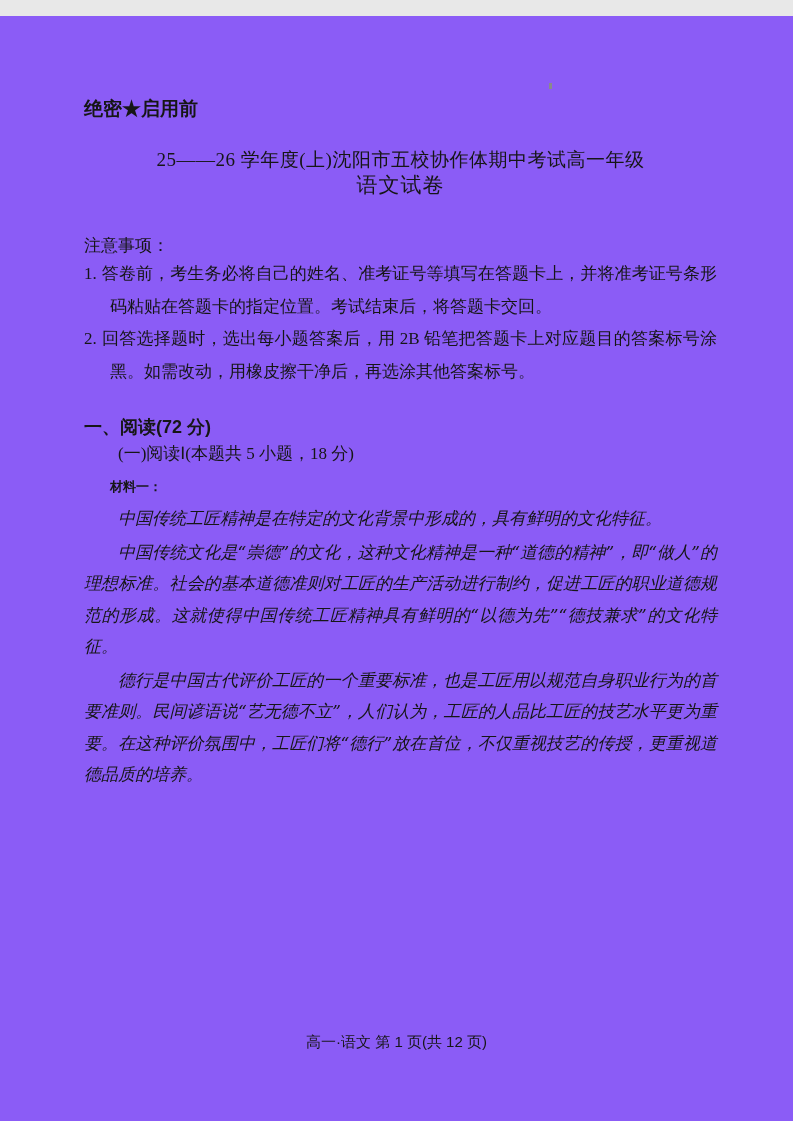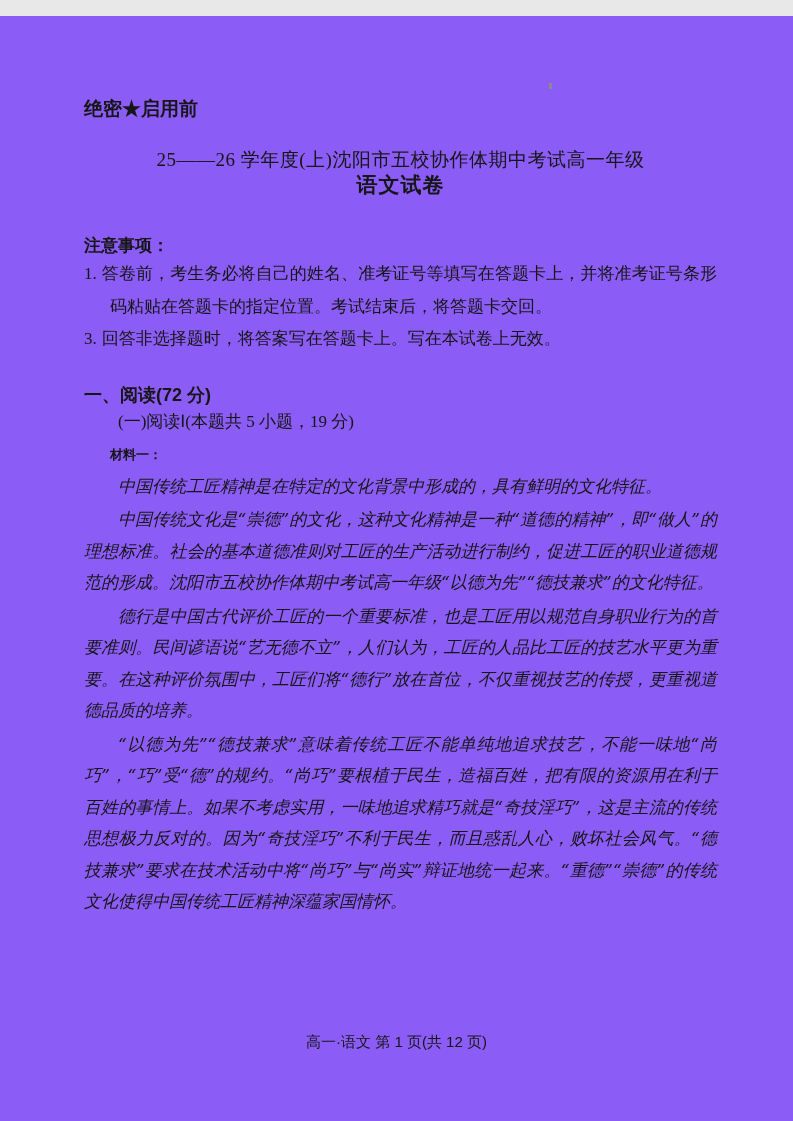--- a/index.html
+++ b/index.html
@@ -26,39 +26,39 @@
     font-family: "Liberation Serif", serif;
     font-weight: normal;
     font-size: 19px;
     line-height: 26px;
     text-align: center;
     letter-spacing: 0.5px;
   }
   .subject {
     margin: 0;
     font-family: "Liberation Serif", serif;
-    font-weight: bold;
+    font-weight: normal;
     font-size: 21px;
     line-height: 25px;
     text-align: center;
     letter-spacing: 1px;
   }
   .exam-info {
     font-family: "DejaVu Serif", serif;
     font-style: italic;
     font-weight: bold;
     font-size: 15px;
     line-height: 20px;
     text-align: center;
   }
 
   .notice-heading {
     margin-top: 36px;
     font-family: "Liberation Sans", sans-serif;
-    font-weight: bold;
+    font-weight: normal;
     font-size: 17px;
     line-height: 24px;
   }
   .notice-item {
     font-size: 17px;
     line-height: 32.5px;
     padding-left: 26px;
     text-indent: -26px;
     text-align: justify;
     text-align-last: left;
@@ -126,30 +126,29 @@
   <div class="content">
 
     <div class="classification">绝密★启用前</div>
 
     <h1 class="title">25——26 学年度(上)沈阳市五校协作体期中考试高一年级</h1>
     <h2 class="subject">语文试卷</h2>
 
     <div class="notice">
       <div class="notice-heading">注意事项：</div>
       <div class="notice-item"><span class="num">1.</span><span>答卷前，考生务必将自己的姓名、准考证号等填写在答题卡上，并将准考证号条形码粘贴在答题卡的指定位置。考试结束后，将答题卡交回。</span></div>
-      <div class="notice-item"><span class="num">3.</span><span>回答非选择题时，将答案写在答题卡上。写在本试卷上无效。</span></div>
+      <div class="notice-item"><span class="num">2.</span><span>回答选择题时，选出每小题答案后，用 2B 铅笔把答题卡上对应题目的答案标号涂黑。如需改动，用橡皮擦干净后，再选涂其他答案标号。</span></div>
     </div>
 
     <div class="section-heading">一、阅读(72 分)</div>
-    <div class="part-heading">(一)阅读Ⅰ(本题共 5 小题，19 分)</div>
+    <div class="part-heading">(一)阅读Ⅰ(本题共 5 小题，18 分)</div>
     <div class="material-label">材料一：</div>
 
     <div class="material">
       <p>中国传统工匠精神是在特定的文化背景中形成的，具有鲜明的文化特征。</p>
-      <p>中国传统文化是“崇德”的文化，这种文化精神是一种“道德的精神”，即“做人”的理想标准。社会的基本道德准则对工匠的生产活动进行制约，促进工匠的职业道德规范的形成。沈阳市五校协作体期中考试高一年级“以德为先”“德技兼求”的文化特征。</p>
+      <p>中国传统文化是“崇德”的文化，这种文化精神是一种“道德的精神”，即“做人”的理想标准。社会的基本道德准则对工匠的生产活动进行制约，促进工匠的职业道德规范的形成。这就使得中国传统工匠精神具有鲜明的“以德为先”“德技兼求”的文化特征。</p>
       <p>德行是中国古代评价工匠的一个重要标准，也是工匠用以规范自身职业行为的首要准则。民间谚语说“艺无德不立”，人们认为，工匠的人品比工匠的技艺水平更为重要。在这种评价氛围中，工匠们将“德行”放在首位，不仅重视技艺的传授，更重视道德品质的培养。</p>
-      <p>“以德为先”“德技兼求”意味着传统工匠不能单纯地追求技艺，不能一味地“尚巧”，“巧”受“德”的规约。“尚巧”要根植于民生，造福百姓，把有限的资源用在利于百姓的事情上。如果不考虑实用，一味地追求精巧就是“奇技淫巧”，这是主流的传统思想极力反对的。因为“奇技淫巧”不利于民生，而且惑乱人心，败坏社会风气。“德技兼求”要求在技术活动中将“尚巧”与“尚实”辩证地统一起来。“重德”“崇德”的传统文化使得中国传统工匠精神深蕴家国情怀。</p>
     </div>
 
   </div>
 
   <div class="page-footer">高一·语文 第 1 页(共 12 页)</div>
 </div>
 
 </body></html>

